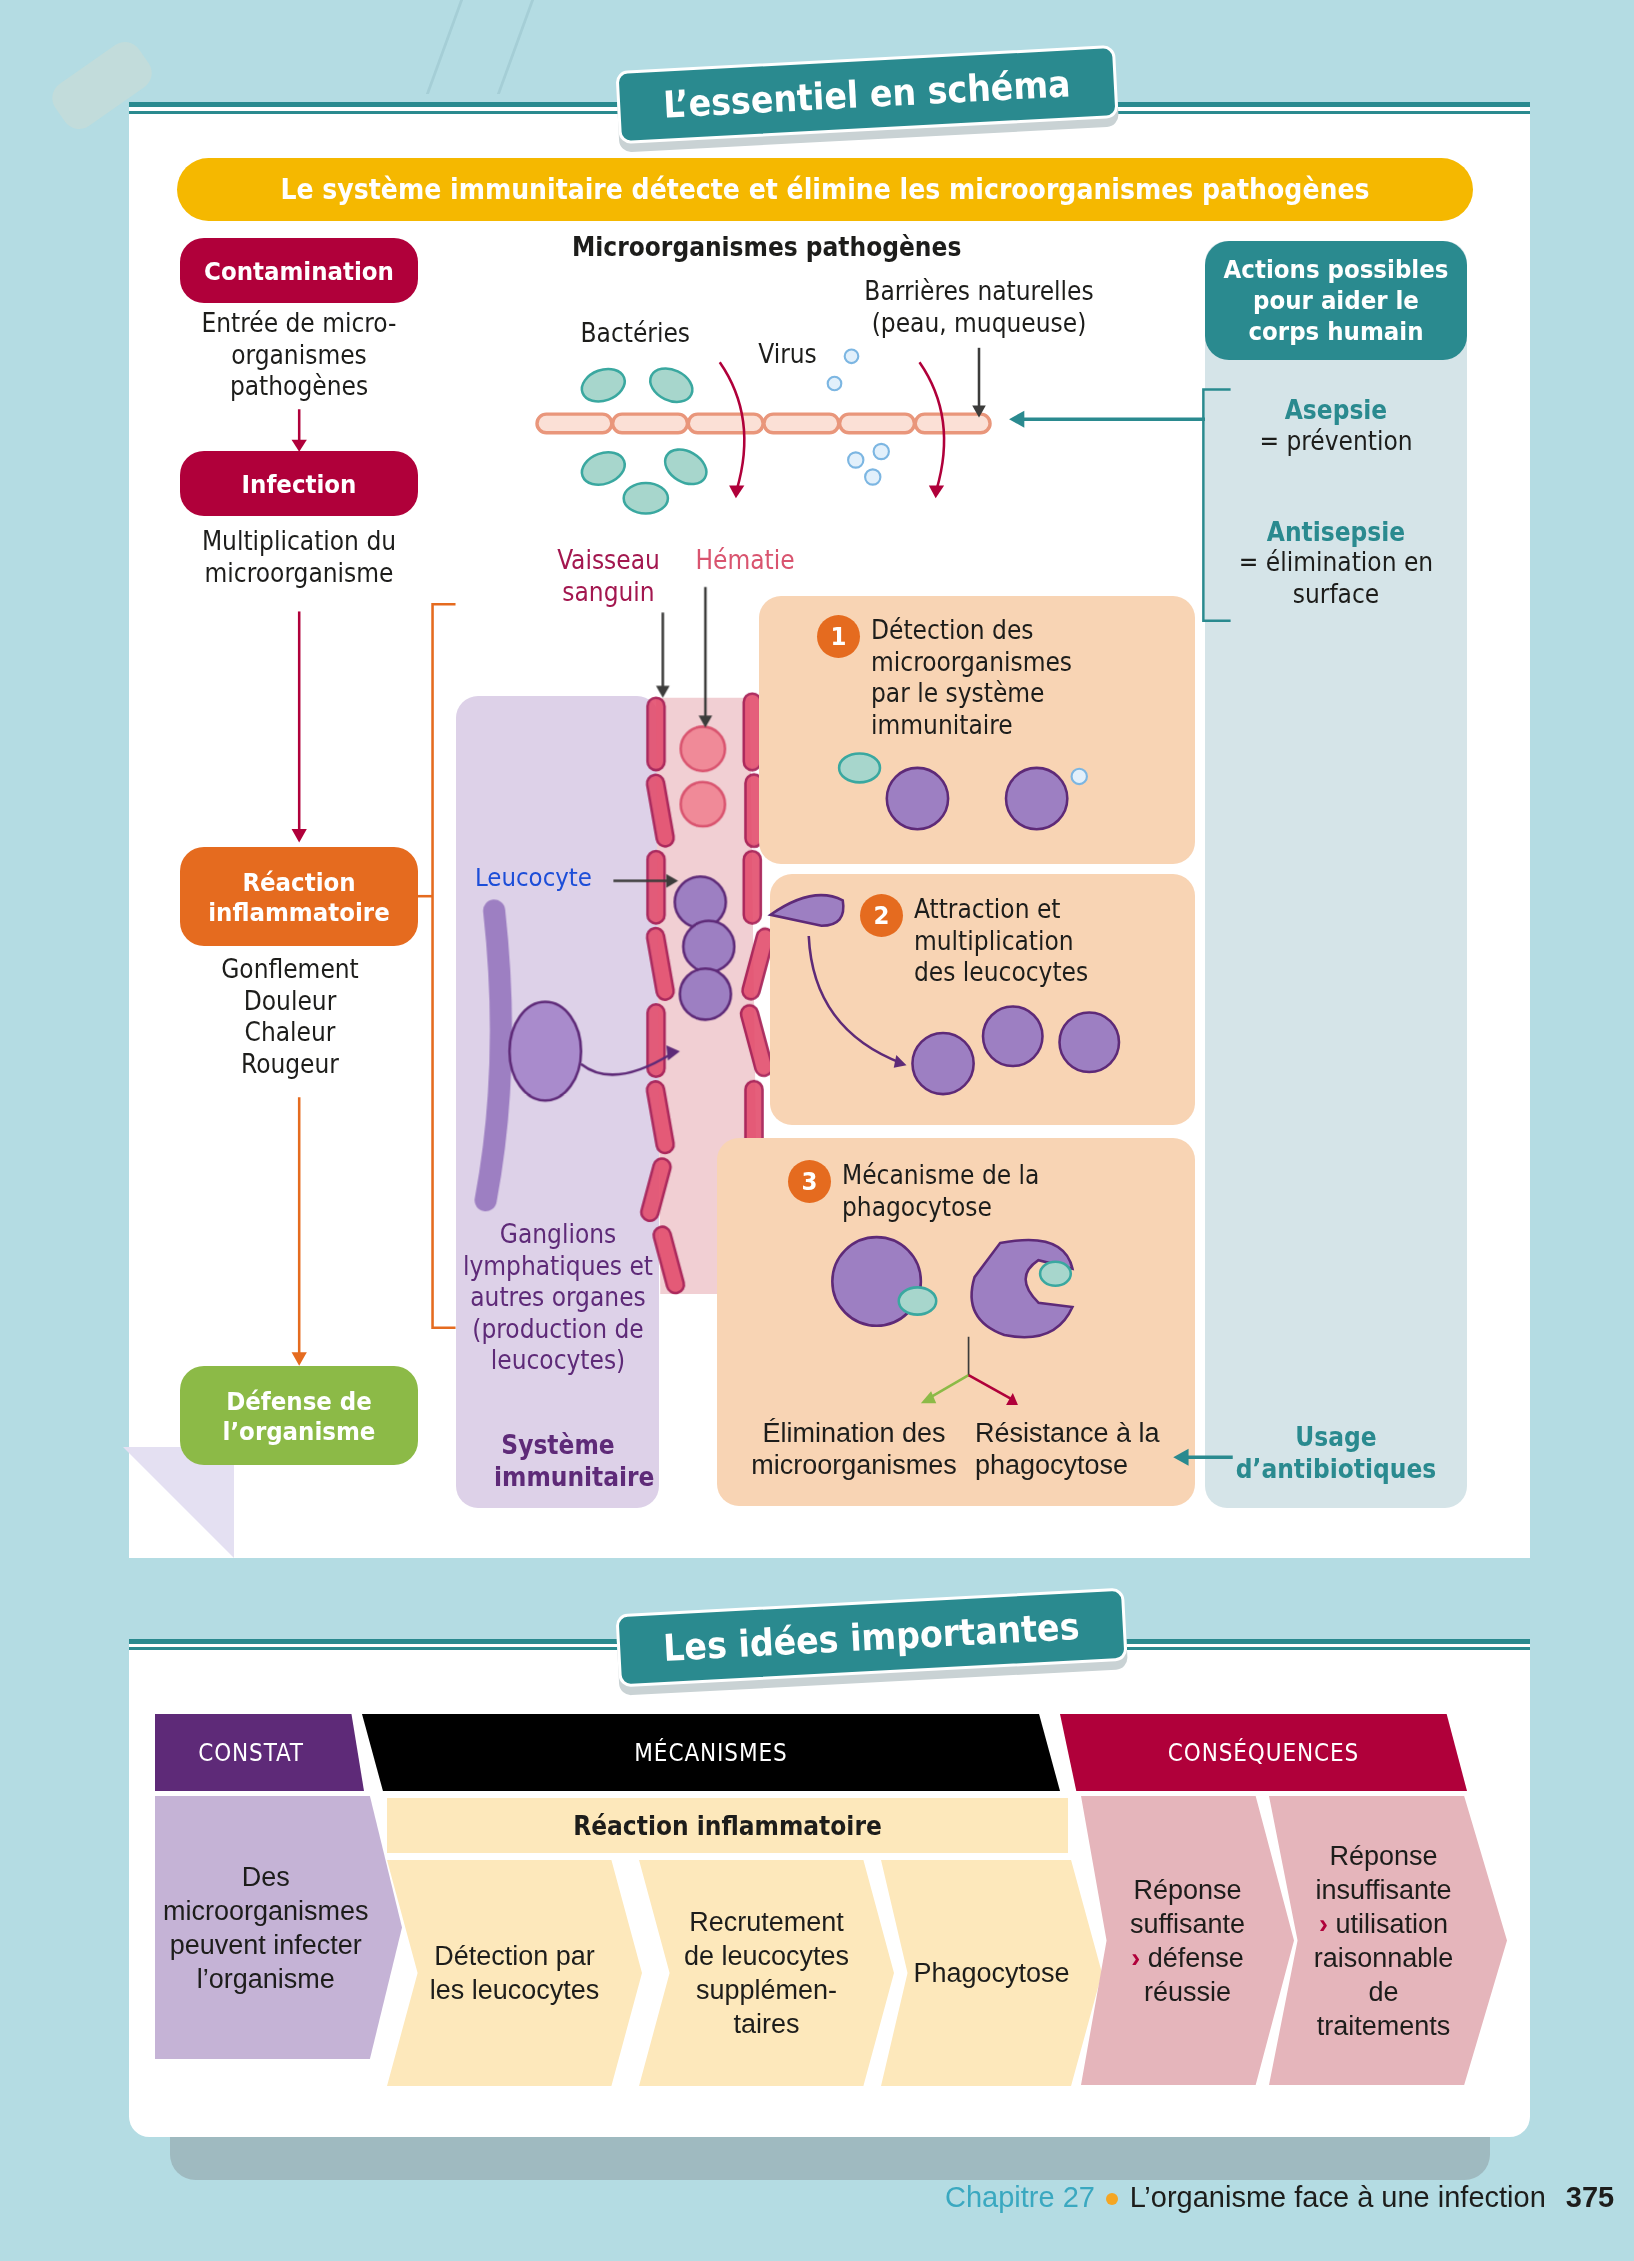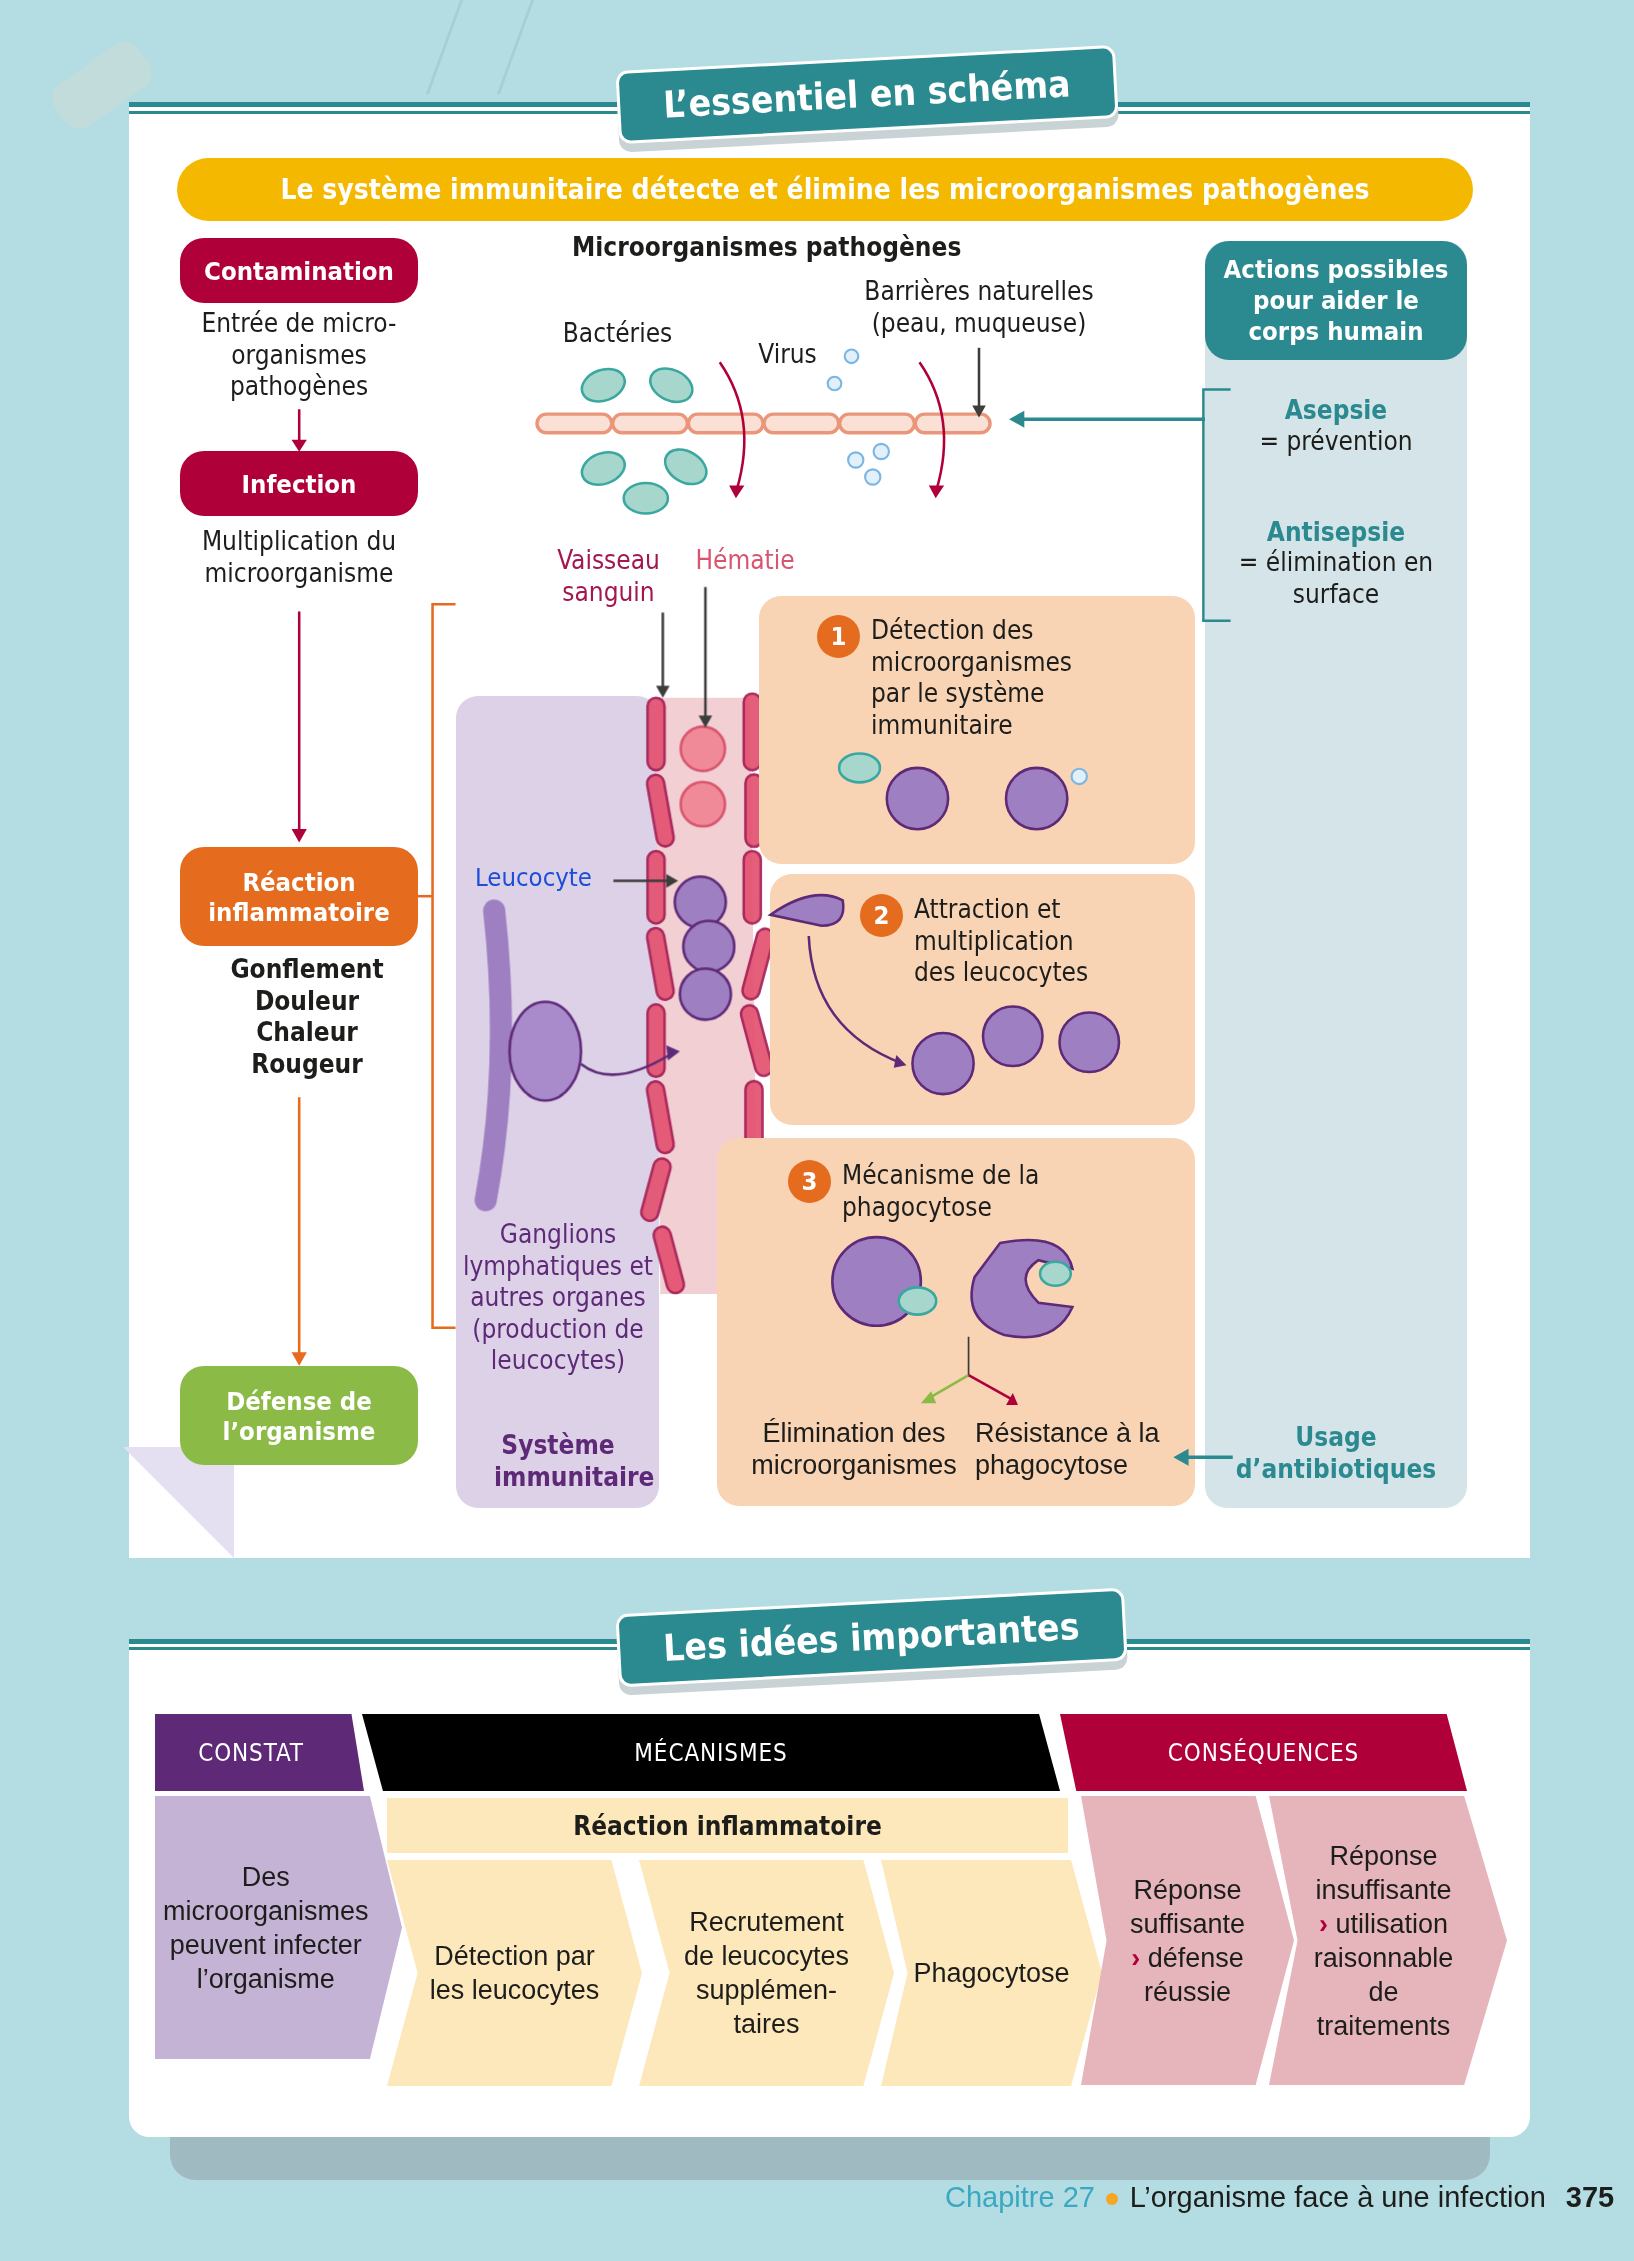--- a/index.html
+++ b/index.html
@@ -38,39 +38,39 @@
     <line x1="12" y1="0" x2="12" y2="38" stroke="#b0003a" stroke-width="3"></line>
     <polygon points="3,36 21,36 12,50" fill="#b0003a"></polygon>
   </svg>
 <div class="pill" style="left:180px;top:451px;width:238px;height:65px;background:#b0003a;font-size:25.5px;">Infection</div>
 <div class="t" style="left:180px;top:526px;width:238px;">Multiplication du microorganisme</div>
 <svg style="left:289px;top:611px;" width="20.4" height="232" viewBox="0 0 24 272">
     <line x1="12" y1="0" x2="12" y2="258" stroke="#b0003a" stroke-width="3"></line>
     <polygon points="3,256 21,256 12,272" fill="#b0003a"></polygon>
   </svg>
 <div class="pill" style="left:180px;top:847px;width:238px;height:99px;background:#e56b1f;font-size:25.5px;padding:0 17px;box-sizing:border-box;">Réaction inflammatoire</div>
-<div class="t" style="left:188px;top:954px;width:238px;font-weight:bold;">
+<div class="t" style="left:171px;top:954px;width:238px;">
   <div>Gonflement</div>
   <div>Douleur</div>
   <div>Chaleur</div>
   <div>Rougeur</div>
 </div>
 <svg style="left:289px;top:1097px;" width="20.4" height="269" viewBox="0 0 24 316">
     <line x1="12" y1="0" x2="12" y2="302" stroke="#e56b1f" stroke-width="3"></line>
     <polygon points="3,300 21,300 12,316" fill="#e56b1f"></polygon>
   </svg>
 <div class="pill" style="left:180px;top:1366px;width:238px;height:99px;background:#8cba47;font-size:25.5px;padding:0 34px;box-sizing:border-box;">Défense de l’organisme</div>
 
 <svg style="left:417px;top:600px;" width="43" height="732" viewBox="0 0 50 860">
     <polyline points="45,5 18,5 18,855 45,855" fill="none" stroke="#e56b1f" stroke-width="3"></polyline>
     <line x1="0" y1="348" x2="18" y2="348" stroke="#e56b1f" stroke-width="3"></line>
   </svg>
 
 <div class="abs" style="left:572px;top:232px;font-weight:bold;font-size:26px;">Microorganismes pathogènes</div>
-<div class="t" style="left:545px;top:318px;width:145px;">Bactéries</div>
+<div class="t" style="left:545px;top:318px;width:145px;text-align:right;">Bactéries</div>
 <div class="t" style="left:749px;top:339px;width:77px;">Virus</div>
 <div class="t" style="left:843px;top:276px;width:272px;">Barrières naturelles (peau, muqueuse)</div>
 
 <svg style="left:528px;top:324px;" width="511" height="187" viewBox="0 0 600 220">
   <g fill="#fbe0d6" stroke="#e9967b" stroke-width="4">
     <rect x="10" y="106" width="88" height="22" rx="11"></rect>
       <rect x="99" y="106" width="88" height="22" rx="11"></rect>
       <rect x="188" y="106" width="88" height="22" rx="11"></rect>
     <rect x="277" y="106" width="88" height="22" rx="11"></rect>
       <rect x="366" y="106" width="88" height="22" rx="11"></rect>

